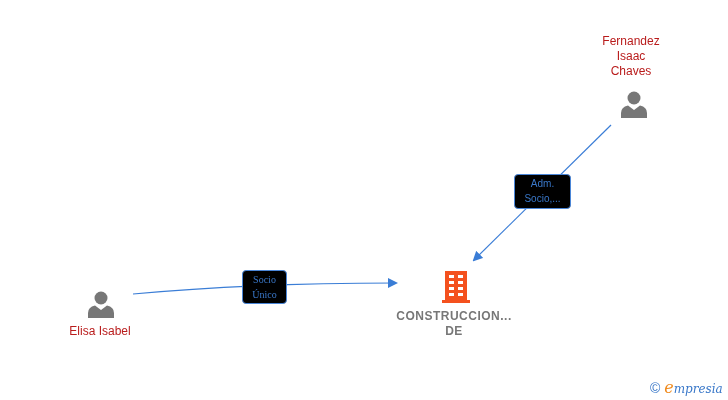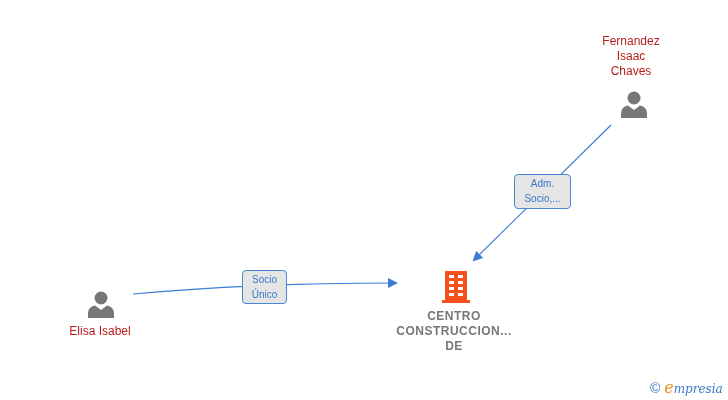--- a/index.html
+++ b/index.html
@@ -2,21 +2,21 @@
 <html><head>
 <meta charset="utf-8">
 <style>
   html, body { margin:0; padding:0; }
   body { width:728px; height:400px; background:#ffffff; position:relative; overflow:hidden;
          font-family:"Liberation Sans", sans-serif; }
   .edges { position:absolute; left:0; top:0; width:728px; height:400px; }
   .node-label { position:absolute; text-align:center; color:#b91c1c; font-size:12px; line-height:15px; }
   .company-label { position:absolute; text-align:center; color:#777777; font-size:12px; line-height:15px; font-weight:bold; letter-spacing:0.5px; }
   .icon { position:absolute; }
-  .edge-label { position:absolute; background:#e5e5e5; border:1px solid #4a86d8; border-radius:4px;
+  .edge-label { position:absolute; background:#000000; border:1px solid #4a86d8; border-radius:4px;
                 color:#3a78c9; font-size:10px; line-height:15px; text-align:center; padding:1px 5px; box-sizing:border-box; }
   .brand { position:absolute; left:650px; top:378px; font-size:14px; color:#3a78c9; }
   .brand .e { color:#f08a1c; font-style:italic; font-family:"DejaVu Serif", serif; font-size:16px; }
   .brand .rest { color:#3a78c9; font-style:italic; font-family:"DejaVu Serif", serif; font-size:12px; }
 </style>
 </head>
 <body>
 
 <svg class="edges" viewBox="0 0 728 400">
   <defs>
@@ -54,30 +54,29 @@
       <rect x="18" y="5" width="5" height="3"></rect>
     <rect x="9" y="11" width="5" height="3"></rect>
       <rect x="18" y="11" width="5" height="3"></rect>
     <rect x="9" y="17" width="5" height="3"></rect>
       <rect x="18" y="17" width="5" height="3"></rect>
     <rect x="9" y="23" width="5" height="3"></rect>
       <rect x="18" y="23" width="5" height="3"></rect>
   </g>
 </svg>
 <div class="company-label" style="left:384px; top:309px; width:140px;">
-  <div>CENTRO</div>
   <div>CONSTRUCCION...</div>
   <div>DE</div>
 </div>
 
 <div class="edge-label" style="left:514px; top:174px; width:57px; height:35px;">
   <div>Adm.</div>
   <div>Socio,...</div>
 </div>
-<div class="edge-label" style="left:242px; top:270px; width:45px; height:34px;">
+<div class="edge-label" style="left:242px; top:270px; width:45px; height:34px;font-family:Liberation Serif, serif;">
   <div>Socio</div>
   <div>Único</div>
 </div>
 
 <div class="brand">
   <span>©</span>
   <span class="e">e</span><span class="rest">mpresia</span>
 </div>
 
 </body></html>

